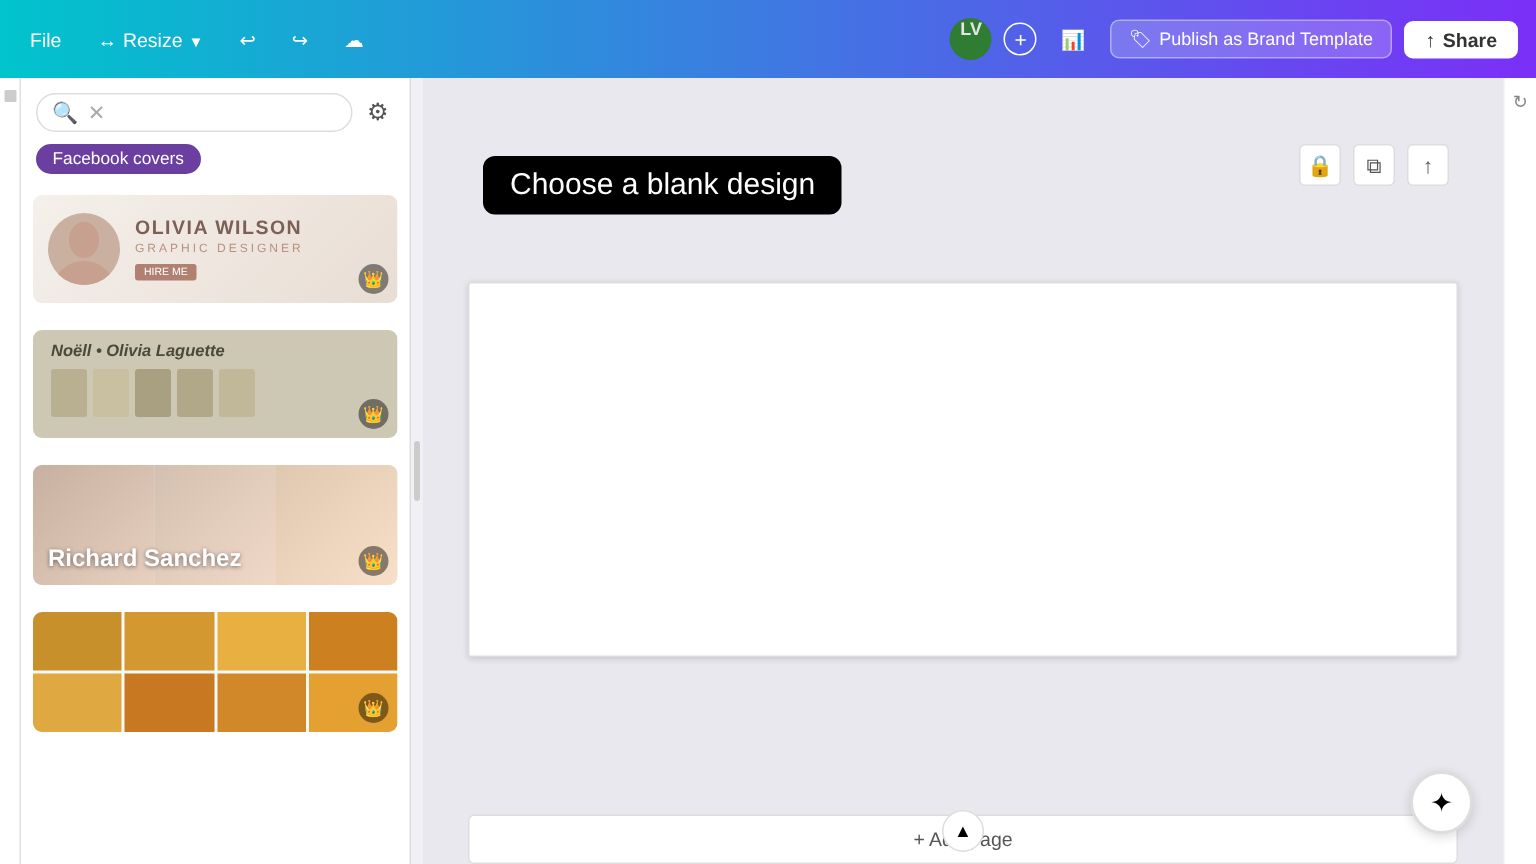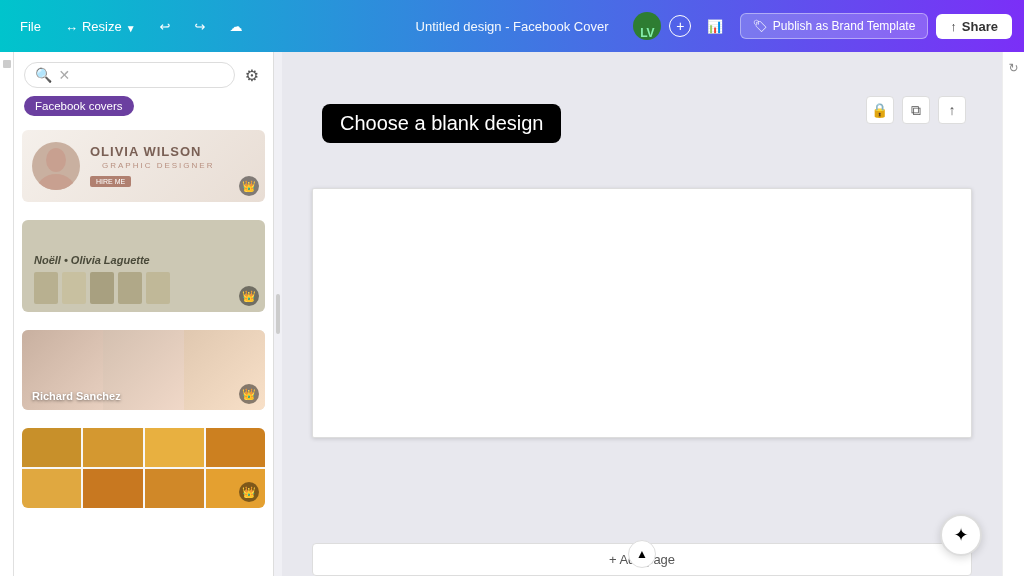--- a/index.html
+++ b/index.html
@@ -20,21 +20,21 @@
     .topbar-center { position: absolute; left: 50%; transform: translateX(-50%); color: white; font-size: 13px; opacity: 0.95; white-space: nowrap; }
     .topbar-right { display: flex; align-items: center; gap: 8px; }
 
     .tb-btn {
       background: none; border: none; color: white; cursor: pointer; font-size: 13px;
       padding: 4px 8px; border-radius: 4px; display: flex; align-items: flex-end; gap: 4px;
     }
 
     .avatar {
       width: 28px; height: 28px; border-radius: 50%; background: #2e7d32;
-      color: #86efac; font-size: 12px; font-weight: bold; display: flex; align-items: flex-end; justify-content: center;
+      color: #e5e5e5; font-size: 12px; font-weight: bold; display: flex; align-items: flex-start; justify-content: center;
     }
 
     .publish-btn {
       background: rgba(255,255,255,0.2); border: 1px solid rgba(255,255,255,0.4);
       color: white; border-radius: 6px; padding: 5px 12px; font-size: 12px; cursor: pointer; display: flex; align-items: center; gap: 5px;
     }
     .share-btn {
       background: white; color: #333; border: none; border-radius: 6px;
       padding: 5px 14px; font-size: 13px; font-weight: 600; cursor: pointer; display: flex; align-items: center; gap: 5px;
     }
@@ -131,49 +131,49 @@
       height: 72px;
       background: linear-gradient(135deg, #f5f0eb 0%, #e8ddd4 100%);
       display: flex; align-items: center; padding: 8px 10px; gap: 10px;
     }
     .tpl1-avatar {
       width: 48px; height: 48px; border-radius: 50%; background: #c9b0a0;
       overflow: hidden; display: flex; align-items: flex-end; justify-content: center;
     }
     .tpl1-text { flex: 1; }
     .tpl1-name { font-size: 13px; font-weight: 700; color: #7a6055; letter-spacing: 1px; }
-    .tpl1-sub { font-size: 8px; color: #b89080; letter-spacing: 2px; margin-top: 2px; margin-left: 12px; }
+    .tpl1-sub { font-size: 8px; color: #b89080; letter-spacing: 2px; margin-top: 2px; }
     .tpl1-btn {
       background: #b08070; color: white; font-size: 7px; padding: 2px 6px; border-radius: 2px; margin-top: 4px; display: inline-block;
     }
 
     .tpl2 {
-      height: 92px;
+      height: 72px;
       background: #d8d5c8;
-      display: flex; align-items: flex-end; padding: 8px 12px; position: relative;
+      display: flex; align-items: flex-start; padding: 8px 12px; position: relative;
     }
     .tpl2-content { }
     .tpl2-name { font-size: 11px; font-style: italic; color: #4a4a3a; font-weight: 600; }
     .tpl2-items {
       display: flex; gap: 4px; margin-top: 6px;
     }
     .tpl2-item { width: 24px; height: 32px; background: #ccc; border-radius: 2px; }
 
     .tpl3 {
       height: 80px; position: relative; overflow: hidden;
       background: #e8e0d8;
       display: flex;
     }
     .tpl3-imgs { display: flex; flex: 1; }
     .tpl3-img { flex: 1; background: #b8a898; }
     .tpl3-img:nth-child(2) { background: #c8b8a8; }
     .tpl3-img:nth-child(3) { background: #d4b090; }
     .tpl3-overlay {
       position: absolute; bottom: 8px; left: 10px;
-      color: white; font-size: 11px; font-weight: 600; text-shadow: 0 1px 3px rgba(0,0,0,0.5);
+      color: white; font-size: 16px; font-weight: 600; text-shadow: 0 1px 3px rgba(0,0,0,0.5);
     }
 
     .tpl4 {
       height: 80px; display: flex; gap: 2px;
     }
     .tpl4-col { flex: 1; display: flex; flex-direction: column; gap: 2px; }
     .tpl4-cell { flex: 1; background: #c8a060; }
     .tpl4-cell:nth-child(2) { background: #e0b870; }
     .tpl4-cell:nth-child(3) { background: #d09850; }
 
@@ -309,23 +309,20 @@
     <button class="tb-btn">
       <span>↩</span>
     </button>
     <button class="tb-btn">
       <span>↪</span>
     </button>
     <button class="tb-btn">
       <span>☁</span>
     </button>
   </div>
-  <div class="topbar-center">
-    <span>Untitled design - Facebook Cover</span>
-  </div>
   <div class="topbar-right">
     <div class="avatar">
       <span>LV</span>
     </div>
     <div class="plus-icon">+</div>
     <button class="tb-btn">
       <span>📊</span>
     </button>
     <button class="publish-btn">
       <span>🏷</span>

